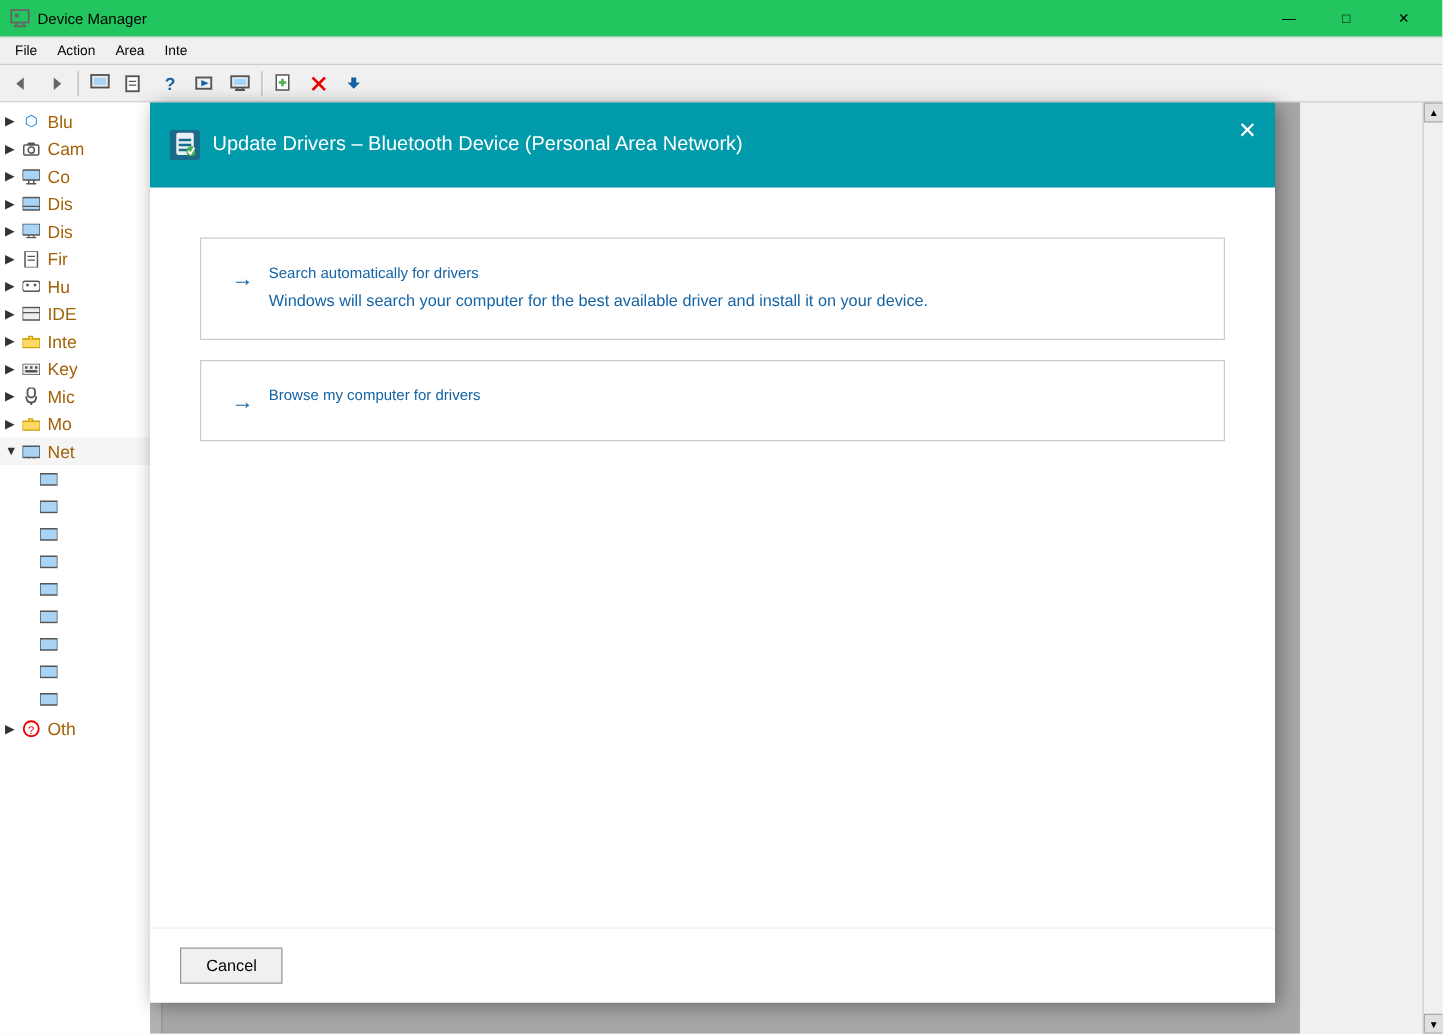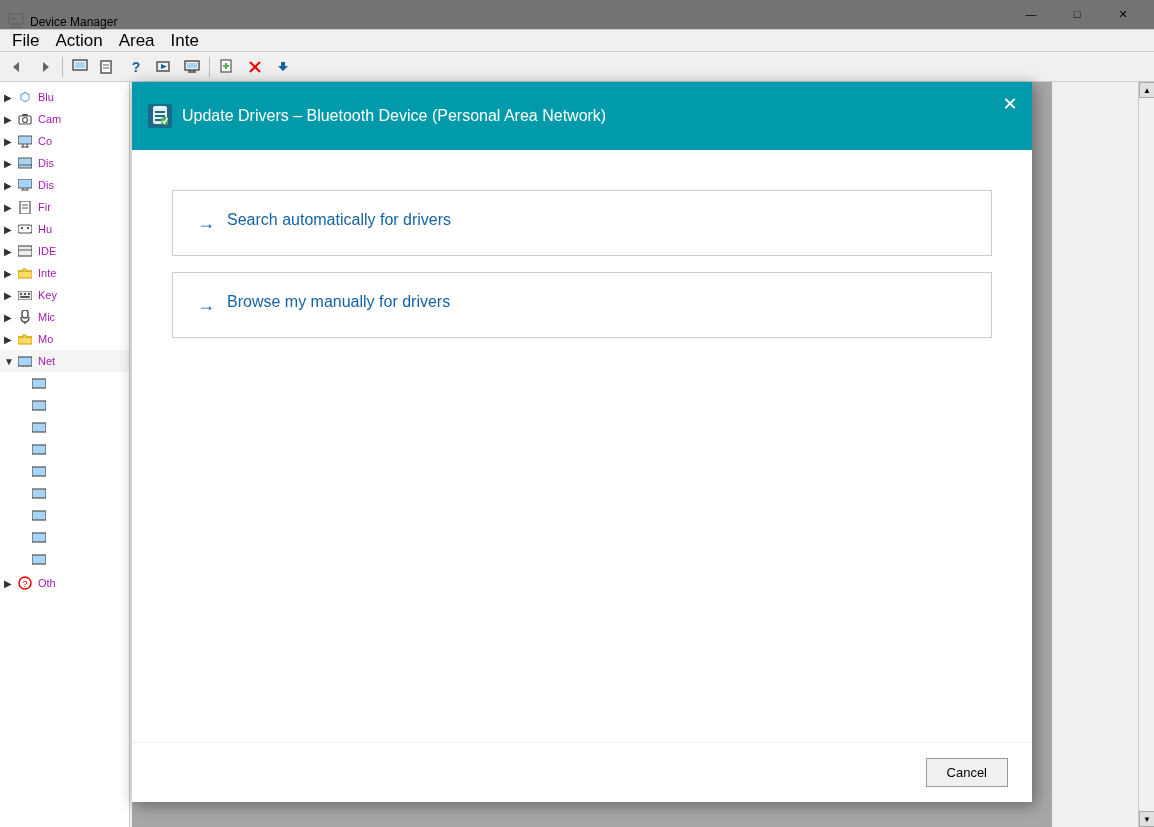--- a/index.html
+++ b/index.html
@@ -8,24 +8,24 @@
       height: 827px;
       font-family: 'Segoe UI', Arial, sans-serif;
       font-size: 13px;
       background: #f0f0f0;
       overflow: hidden;
       position: relative;
     }
 
     
     .title-bar {
-      background: #737373;
+      background: #22c55e;
       height: 30px;
       display: flex;
-      align-items: flex-end;
+      align-items: center;
       padding: 0 8px;
       border-bottom: 1px solid #ccc;
       user-select: none;
     }
     .title-bar-icon {
       width: 16px;
       height: 16px;
       margin-right: 6px;
       display: flex;
       align-items: center;
@@ -57,21 +57,21 @@
       height: 22px;
       background: #f0f0f0;
       display: flex;
       align-items: center;
       padding: 0 4px;
       border-bottom: 1px solid #ccc;
     }
     .menu-item {
       padding: 2px 8px;
       cursor: pointer;
-      font-size: 17px;
+      font-size: 11px;
     }
 
     
     .toolbar {
       height: 30px;
       background: #f0f0f0;
       display: flex;
       align-items: center;
       padding: 0 4px;
       border-bottom: 1px solid #ccc;
@@ -130,37 +130,37 @@
       width: 18px;
       height: 16px;
       margin-right: 4px;
       flex-shrink: 0;
       display: flex;
       align-items: center;
       justify-content: center;
       font-size: 12px;
     }
     .tree-item .item-label {
-      font-size: 11px;
-      color: #a21caf;
+      font-size: 14px;
+      color: #a16207;
       overflow: hidden;
       text-overflow: ellipsis;
     }
     .tree-item.child {
       padding-left: 30px;
     }
     .tree-item.expanded-parent {
       background: #f5f5f5;
     }
 
     
     .dialog-overlay {
       position: absolute;
       top: 0;
-      left: 132px;
+      left: 120px;
       width: 920px;
       height: 100%;
       background: rgba(0,0,0,0.3);
       display: flex;
       align-items: flex-start;
       justify-content: flex-start;
       padding-top: 12px;
     }
 
     .dialog {
@@ -238,39 +238,38 @@
     .option-arrow {
       color: #1463a5;
       font-size: 18px;
       margin-top: 2px;
       flex-shrink: 0;
     }
 
     .option-content {}
     .option-title {
       color: #1463a5;
-      font-size: 16px;
+      font-size: 12px;
       font-weight: 400;
       margin-bottom: 6px;
     }
     .option-description {
       color: #1463a5;
       font-size: 13px;
       line-height: 1.5;
     }
 
     .dialog-footer {
       position: absolute;
       bottom: 0;
       left: 0;
       right: 0;
       height: 60px;
       display: flex;
       align-items: center;
-      justify-content: flex-end;
       padding: 0 24px;
       background: #fff;
       border-top: 1px solid #eee;
     }
 
     .cancel-btn {
       padding: 6px 20px;
       border: 1px solid #999;
       background: #f0f0f0;
       cursor: pointer;
@@ -627,27 +626,28 @@
         <span class="dialog-header-title">Update Drivers – Bluetooth Device (Personal Area Network)</span>
         <button class="dialog-close-btn">✕</button>
       </div>
 
       <div class="dialog-body">
 
         <div class="option-box">
           <span class="option-arrow">→</span>
           <div class="option-content">
             <div class="option-title">Search automatically for drivers</div>
+            <div class="option-description">Windows will search your computer for the best available driver and install it on your device.</div>
           </div>
         </div>
 
         <div class="option-box">
           <span class="option-arrow">→</span>
           <div class="option-content">
-            <div class="option-title">Browse my manually for drivers</div>
+            <div class="option-title">Browse my computer for drivers</div>
           </div>
         </div>
       </div>
 
       <div class="dialog-footer">
         <button class="cancel-btn">Cancel</button>
       </div>
     </div>
   </div>
 

